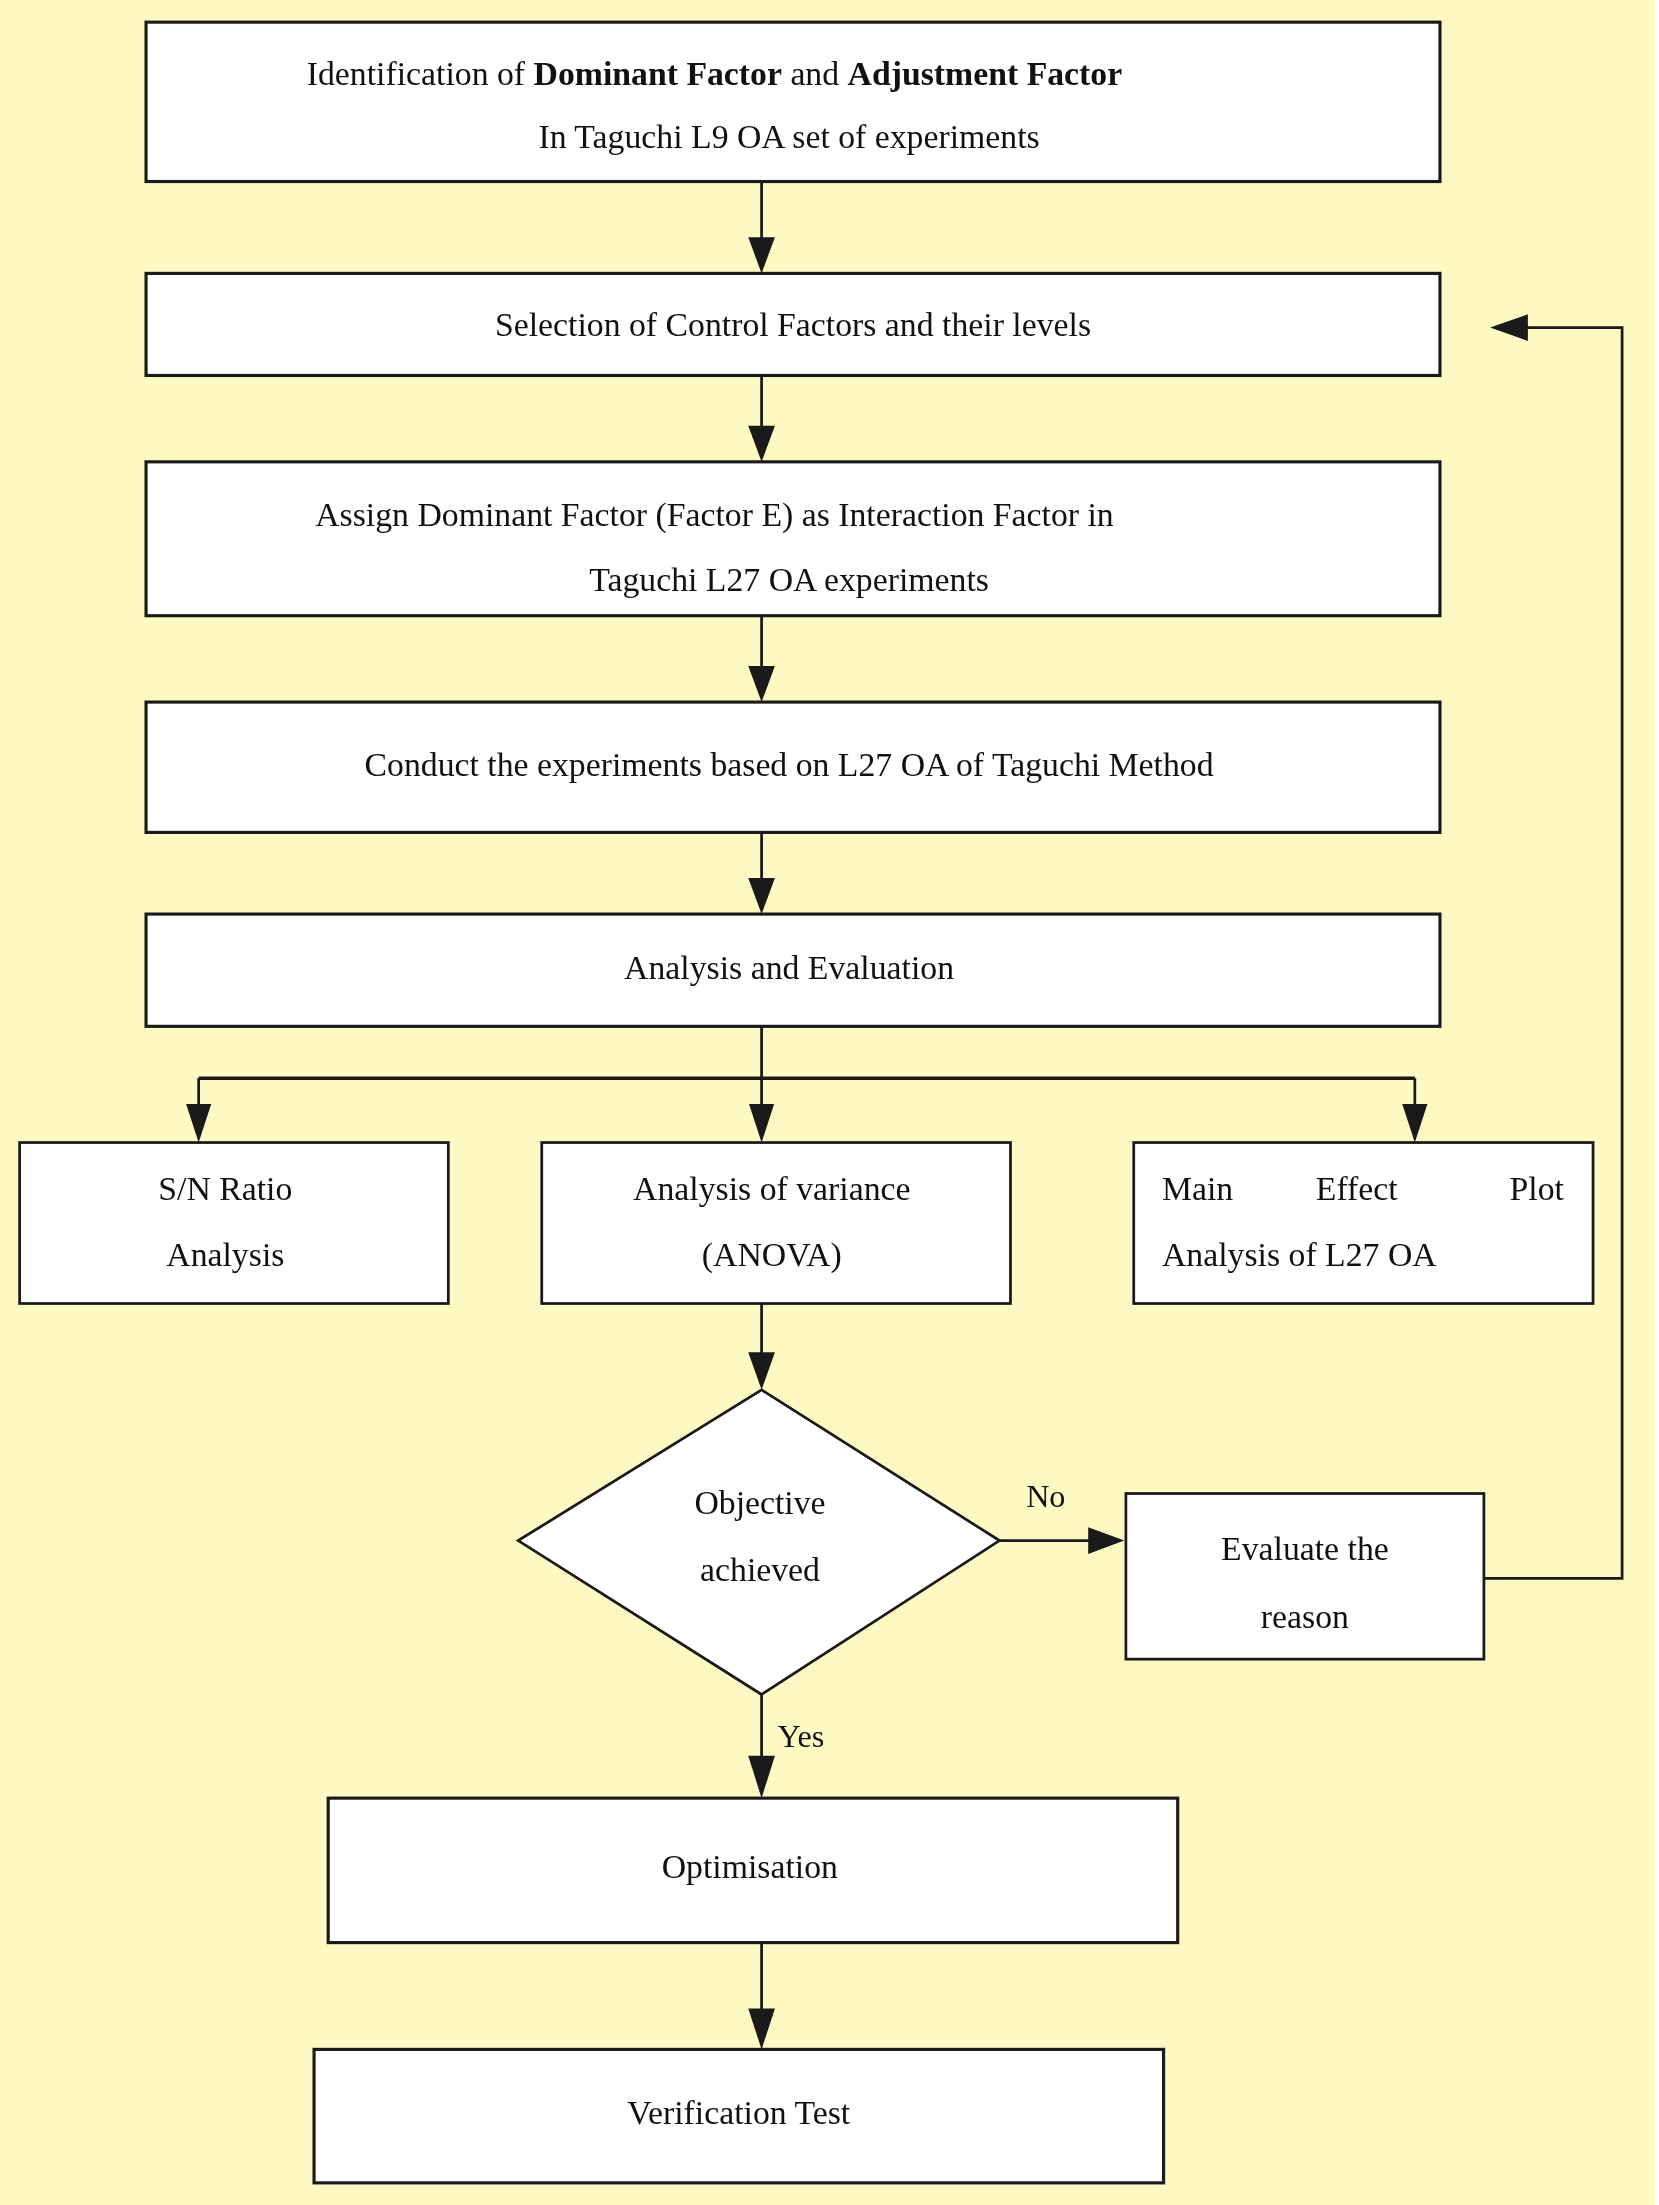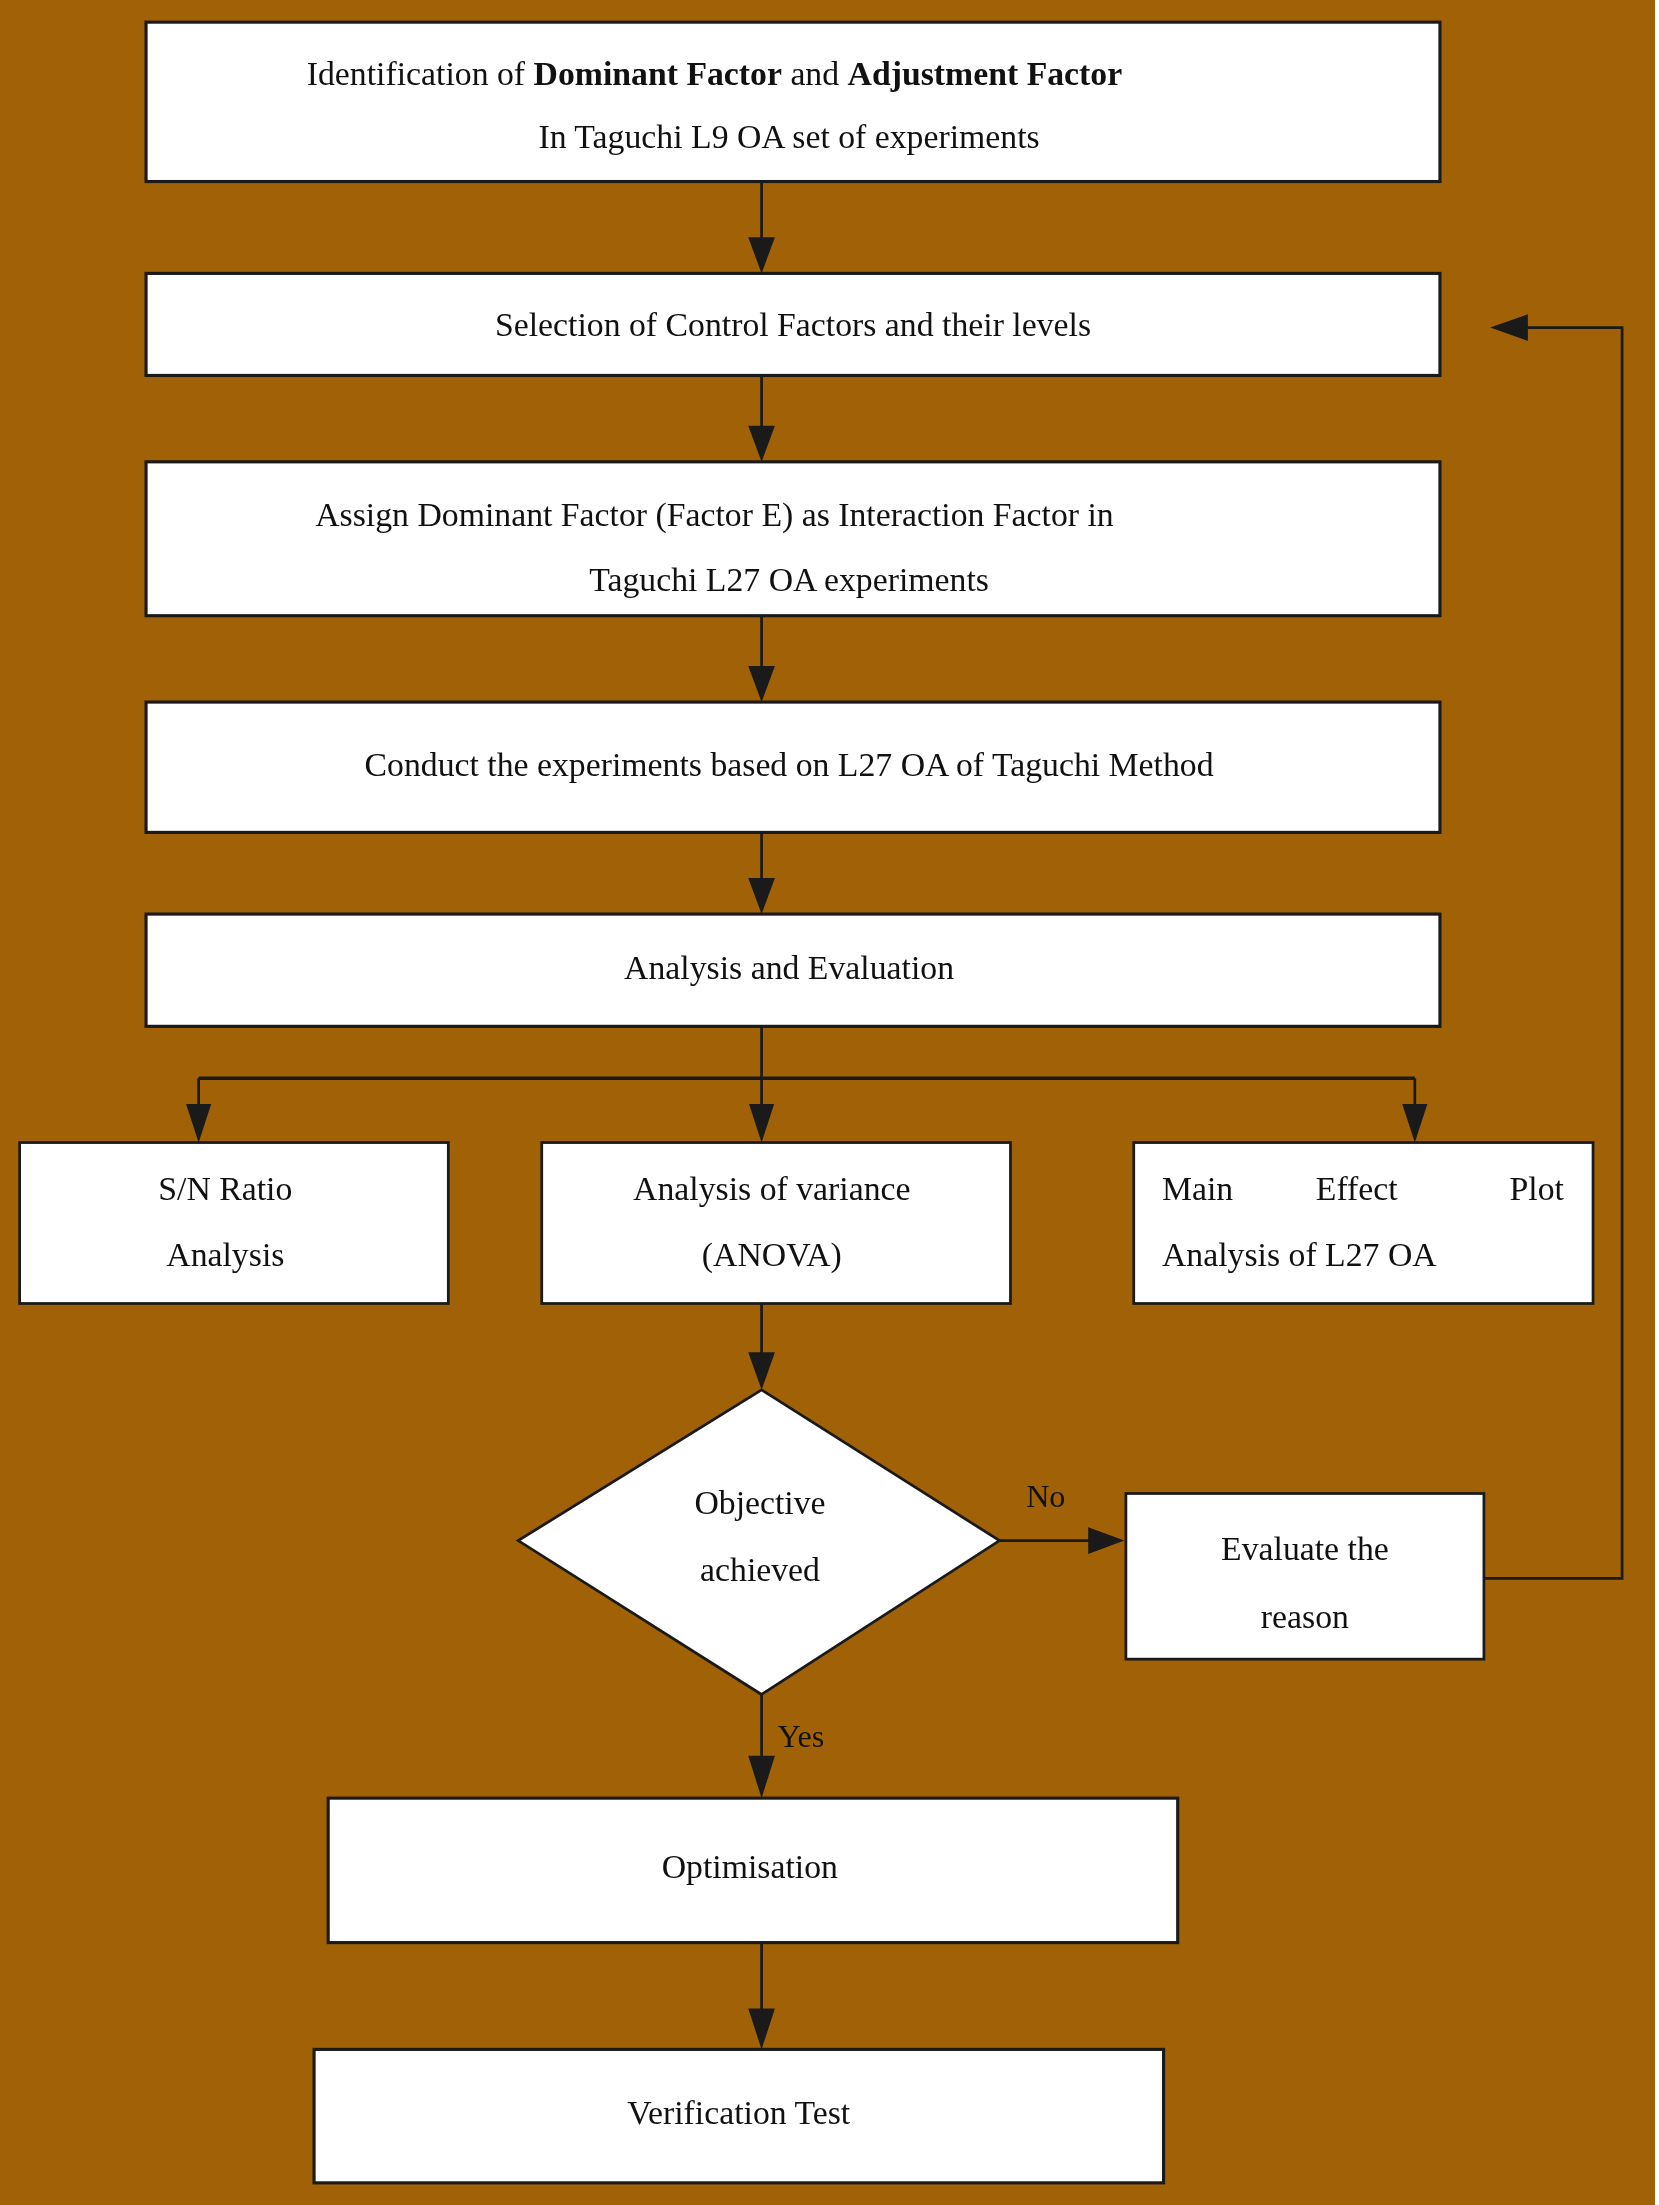--- a/index.html
+++ b/index.html
@@ -4,21 +4,21 @@
 <style>
   html, body {
     margin: 0;
     padding: 0;
     background: #ffffff;
   }
   #stage {
     position: relative;
     width: 1655px;
     height: 2205px;
-    background: #a16207;
+    background: #fef9c3;
     font-family: "Liberation Serif", "DejaVu Serif", serif;
     overflow: hidden;
     text-align: right;
   }
   svg.flow {
     position: absolute;
     top: 0;
     left: 0;
     width: 1659px;
     height: 2205px;

